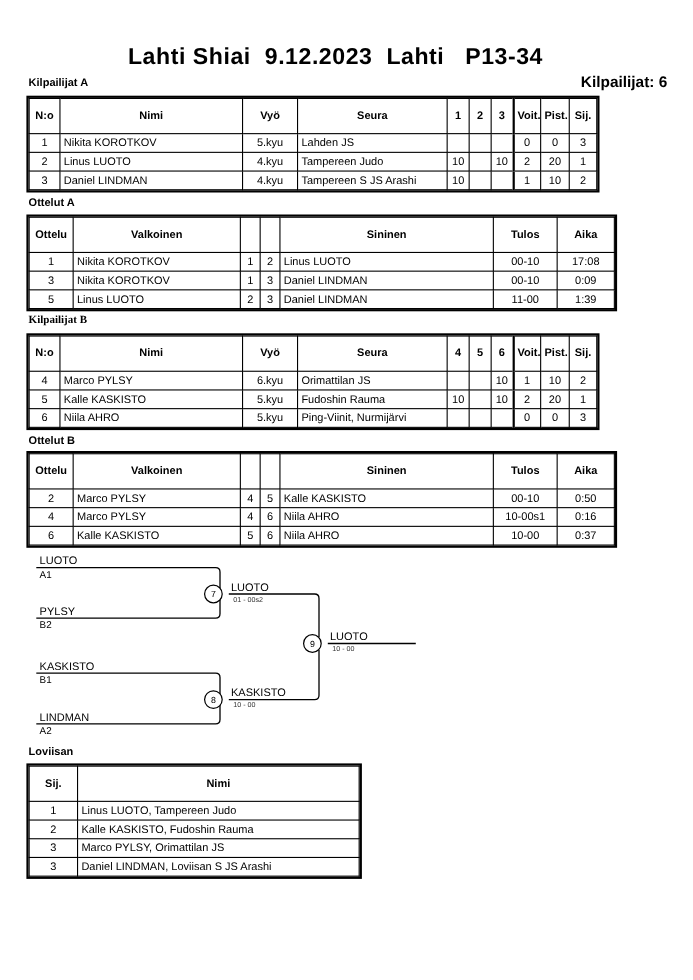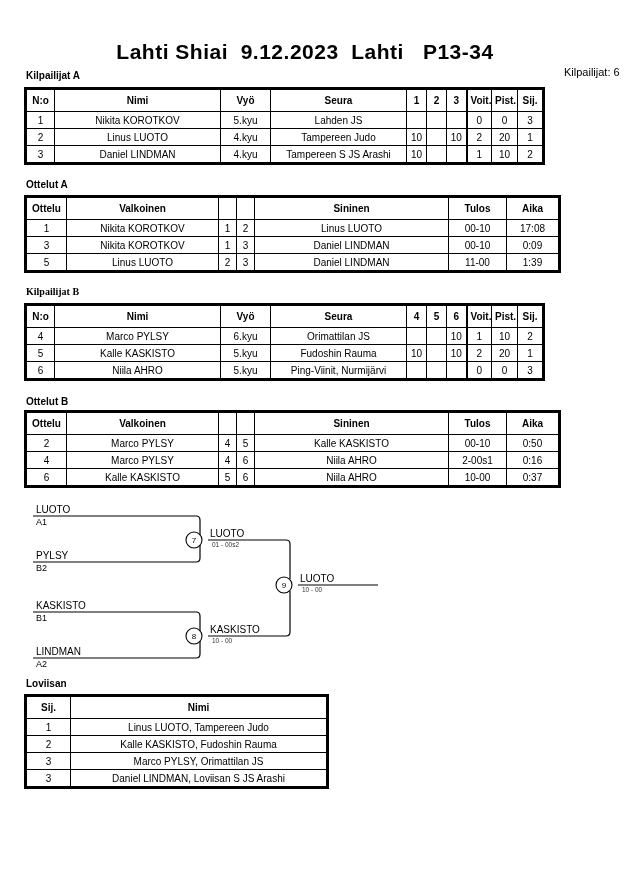--- a/index.html
+++ b/index.html
@@ -20,23 +20,24 @@
     position: absolute;
     top: 40px; left: 0; width: 610px;
     text-align: center;
     font-size: 21px;
     font-weight: bold;
     letter-spacing: 0.5px;
     white-space: pre;
   }
   #entrant-count {
     position: absolute;
-    top: 66px; left: 564px;
-    font-size: 11px;
+    top: 66px; left: 528px;
+    font-size: 14px;
     white-space: nowrap;
+    font-weight: bold;
   }
 
   
   .section-caption {
     position: absolute;
     font-size: 10px;
     font-weight: bold;
     text-align: left;
     white-space: nowrap;
   }
@@ -54,29 +55,29 @@
     padding: 0 3px;
     height: 17px;
     line-height: 15px;
     overflow: hidden;
     white-space: nowrap;
     font-weight: normal;
   }
   table.grid thead th {
     font-weight: bold;
     text-align: center;
-    height: 22px;
+    height: 32px;
   }
   
   table.grid {
     outline: 2px solid #000000;
     outline-offset: 0px;
   }
   .c  { text-align: center; }
-  .l  { text-align: center; }
+  .l  { text-align: left; }
 
   
   .thickleft { border-left: 2px solid #000000 !important; }
 
   
   #bracket {
     position: absolute;
     left: 0; top: 495px;
     width: 630px; height: 180px;
   }
@@ -331,21 +332,21 @@
       <td class="l">Kalle KASKISTO</td>
       <td class="c">00-10</td>
       <td class="c">0:50</td>
     </tr>
     <tr>
       <td class="c">4</td>
       <td class="l">Marco PYLSY</td>
       <td class="c">4</td>
       <td class="c">6</td>
       <td class="l">Niila AHRO</td>
-      <td class="c">2-00s1</td>
+      <td class="c">10-00s1</td>
       <td class="c">0:16</td>
     </tr>
     <tr>
       <td class="c">6</td>
       <td class="l">Kalle KASKISTO</td>
       <td class="c">5</td>
       <td class="c">6</td>
       <td class="l">Niila AHRO</td>
       <td class="c">10-00</td>
       <td class="c">0:37</td>

